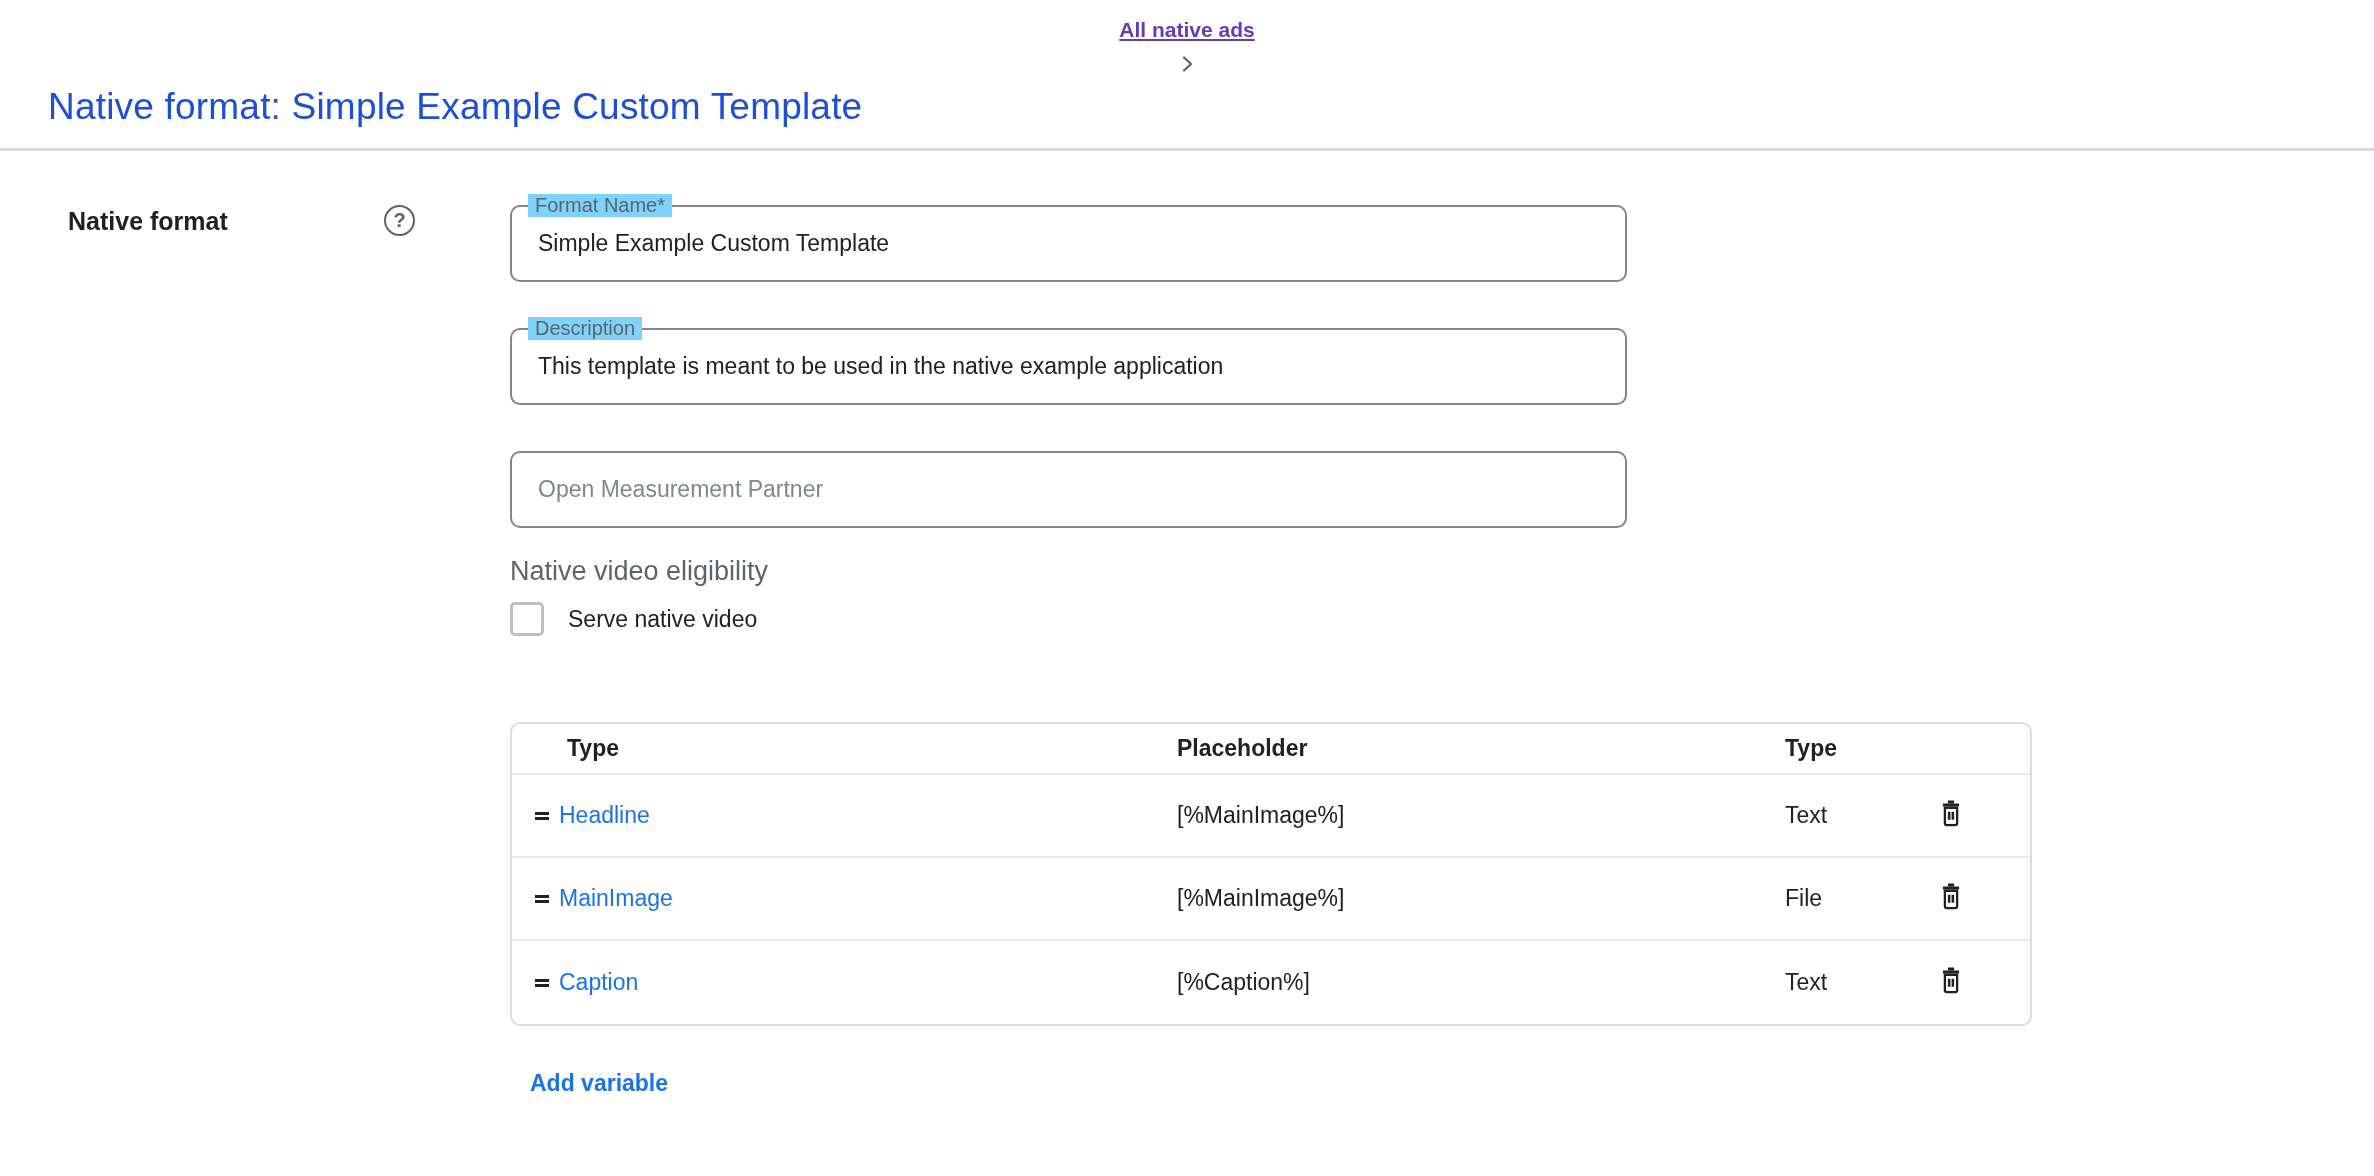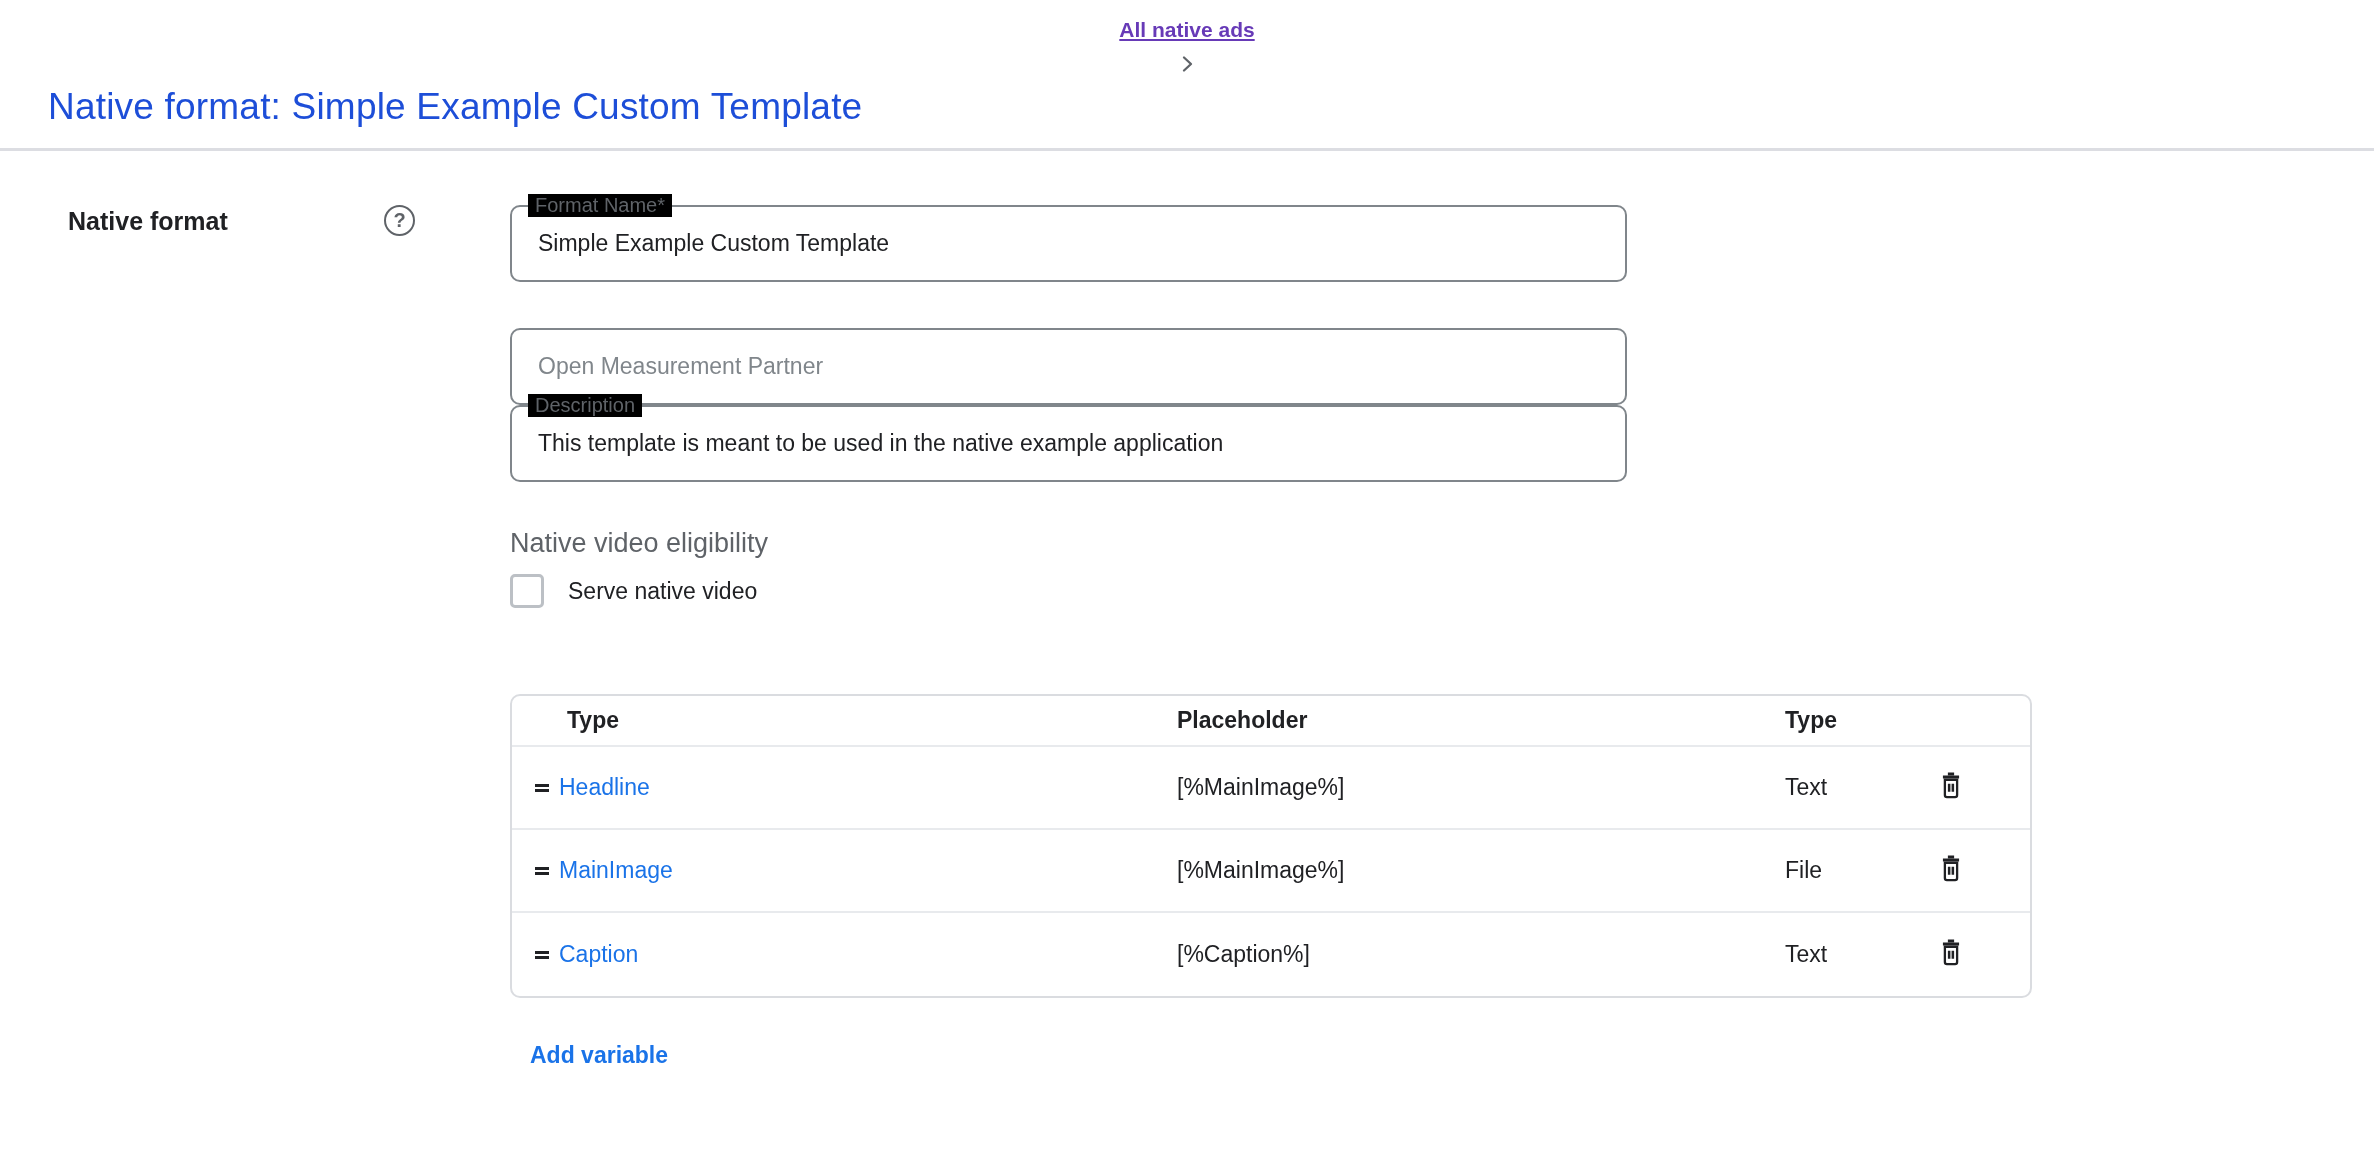--- a/index.html
+++ b/index.html
@@ -35,21 +35,21 @@
   
   .text-field {
     position:relative; width:1117px; height:77px;
     border:2px solid #80868b; border-radius:10px;
     display:flex; align-items:center; padding:0 26px;
     background:#fff; margin-bottom:46px;
   }
   .text-field.no-gap { margin-bottom:0; }
   .field-label {
     position:absolute; top:-13px; left:16px;
-    background:#000000; padding:0 7px;
+    background:#7dd3fc; padding:0 7px;
     font-size:20px; color:#5f6368; white-space:nowrap;
   }
   .field-input {
     width:100%; border:none; outline:none; background:transparent;
     font-family:inherit; font-size:23px; color:#202124;
   }
   .field-input::placeholder { color:#80868b; opacity:1; }
 
   
   .group-label { margin-top:28px; font-size:27px; color:#5f6368; }
@@ -111,28 +111,28 @@
 
   <div class="right-col">
 
     
     <div class="text-field">
       <span class="field-label">Format Name*</span>
       <input class="field-input" type="text" value="Simple Example Custom Template" style="">
     </div>
 
     
-    <div class="text-field no-gap">
-      <input class="field-input" type="text" placeholder="Open Measurement Partner" style="">
-    </div>
-
-    
     <div class="text-field">
       <span class="field-label">Description</span>
       <input class="field-input" type="text" value="This template is meant to be used in the native example application" style="">
+    </div>
+
+    
+    <div class="text-field no-gap">
+      <input class="field-input" type="text" placeholder="Open Measurement Partner" style="">
     </div>
 
     
     <div class="group-label">Native video eligibility</div>
     <div class="checkbox-row">
       <span class="checkbox-box" role="checkbox" aria-checked="false"></span>
       <span class="checkbox-label">Serve native video</span>
     </div>
 
     

